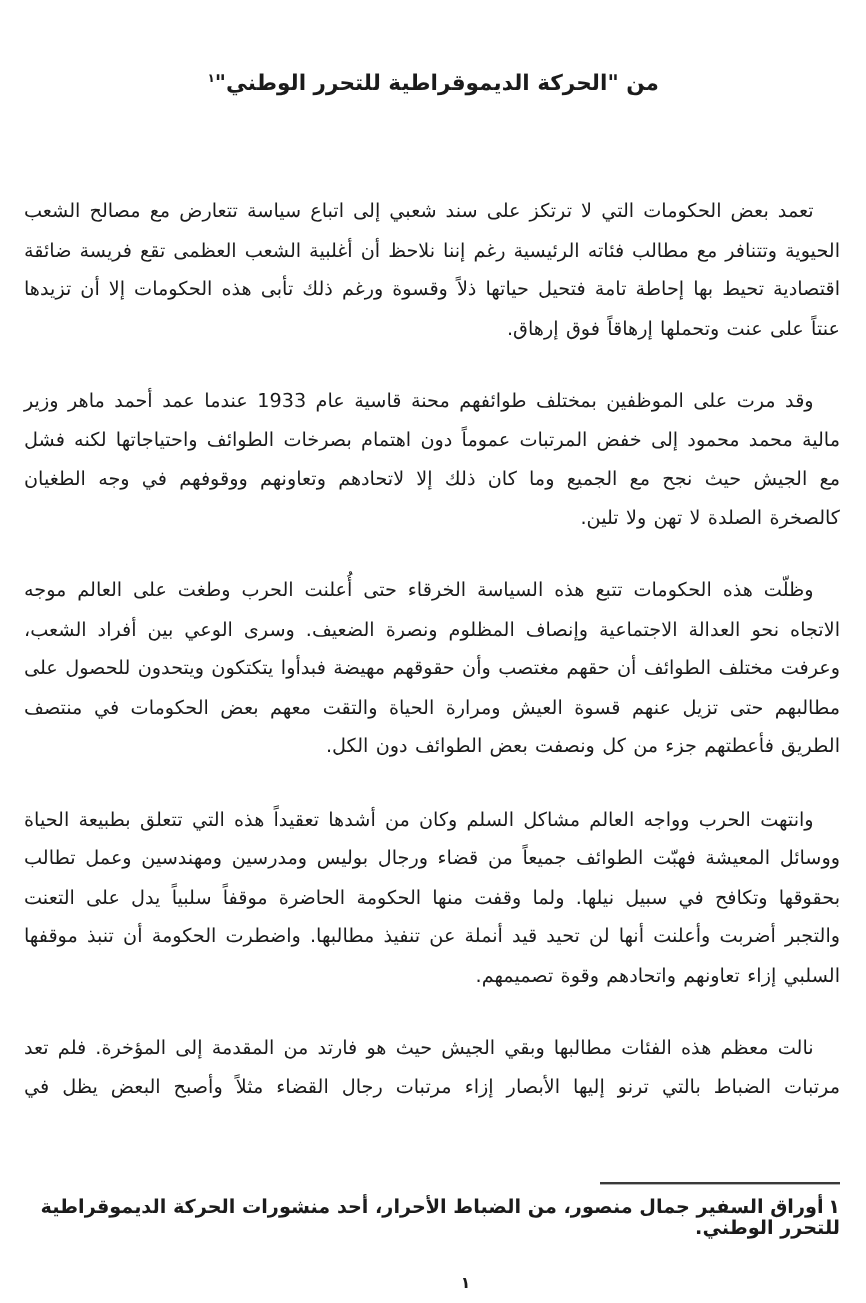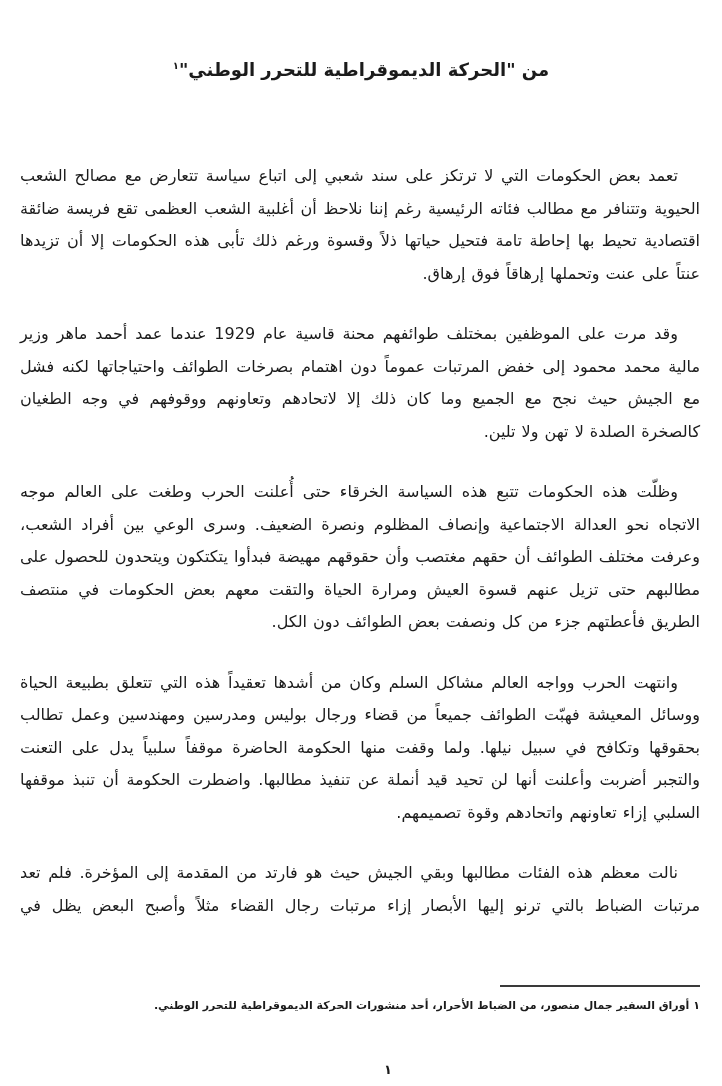--- a/index.html
+++ b/index.html
@@ -60,21 +60,21 @@
     right: 22px;
     width: 200px;
     border-top: 2px solid #3a3a3a;
   }
   .footnote {
     position: absolute;
     top: 997px;
     right: 22px;
     left: 22px;
     font-weight: 700;
-    font-size: 11px;
+    font-size: 16px;
     line-height: 17px;
     text-align: right;
   }
   .footnote .fn-marker {
     margin-left: 4px;
   }
   .page-number {
     position: absolute;
     top: 1062px;
     left: 384px;
@@ -86,21 +86,21 @@
 <body>
 
 <div class="page">
 
   <div class="title-block">
     <span class="title-line"><span>من "الحركة الديموقراطية للتحرر الوطني"</span><sup>١</sup></span>
   </div>
 
   <div class="body-text">
     <p>تعمد بعض الحكومات التي لا ترتكز على سند شعبي إلى اتباع سياسة تتعارض مع مصالح الشعب الحيوية وتتنافر مع مطالب فئاته الرئيسية رغم إننا نلاحظ أن أغلبية الشعب العظمى تقع فريسة ضائقة اقتصادية تحيط بها إحاطة تامة فتحيل حياتها ذلاً وقسوة ورغم ذلك تأبى هذه الحكومات إلا أن تزيدها عنتاً على عنت وتحملها إرهاقاً فوق إرهاق.</p>
-    <p>وقد مرت على الموظفين بمختلف طوائفهم محنة قاسية عام 1929 عندما عمد أحمد ماهر وزير مالية محمد محمود إلى خفض المرتبات عموماً دون اهتمام بصرخات الطوائف واحتياجاتها لكنه فشل مع الجيش حيث نجح مع الجميع وما كان ذلك إلا لاتحادهم وتعاونهم ووقوفهم في وجه الطغيان كالصخرة الصلدة لا تهن ولا تلين.</p>
+    <p>وقد مرت على الموظفين بمختلف طوائفهم محنة قاسية عام 1933 عندما عمد أحمد ماهر وزير مالية محمد محمود إلى خفض المرتبات عموماً دون اهتمام بصرخات الطوائف واحتياجاتها لكنه فشل مع الجيش حيث نجح مع الجميع وما كان ذلك إلا لاتحادهم وتعاونهم ووقوفهم في وجه الطغيان كالصخرة الصلدة لا تهن ولا تلين.</p>
     <p>وظلّت هذه الحكومات تتبع هذه السياسة الخرقاء حتى أُعلنت الحرب وطغت على العالم موجه الاتجاه نحو العدالة الاجتماعية وإنصاف المظلوم ونصرة الضعيف. وسرى الوعي بين أفراد الشعب، وعرفت مختلف الطوائف أن حقهم مغتصب وأن حقوقهم مهيضة فبدأوا يتكتكون ويتحدون للحصول على مطالبهم حتى تزيل عنهم قسوة العيش ومرارة الحياة والتقت معهم بعض الحكومات في منتصف الطريق فأعطتهم جزء من كل ونصفت بعض الطوائف دون الكل.</p>
     <p>وانتهت الحرب وواجه العالم مشاكل السلم وكان من أشدها تعقيداً هذه التي تتعلق بطبيعة الحياة ووسائل المعيشة فهبّت الطوائف جميعاً من قضاء ورجال بوليس ومدرسين ومهندسين وعمل تطالب بحقوقها وتكافح في سبيل نيلها. ولما وقفت منها الحكومة الحاضرة موقفاً سلبياً يدل على التعنت والتجبر أضربت وأعلنت أنها لن تحيد قيد أنملة عن تنفيذ مطالبها. واضطرت الحكومة أن تنبذ موقفها السلبي إزاء تعاونهم واتحادهم وقوة تصميمهم.</p>
     <p class="continues">نالت معظم هذه الفئات مطالبها وبقي الجيش حيث هو فارتد من المقدمة إلى المؤخرة. فلم تعد مرتبات الضباط بالتي ترنو إليها الأبصار إزاء مرتبات رجال القضاء مثلاً وأصبح البعض يظل في</p>
   </div>
 
   <div class="footnote-sep"></div>
 
   <div class="footnote">
     <span class="fn-marker">١</span><span>أوراق السفير جمال منصور، من الضباط الأحرار، أحد منشورات الحركة الديموقراطية للتحرر الوطني.</span>
   </div>

